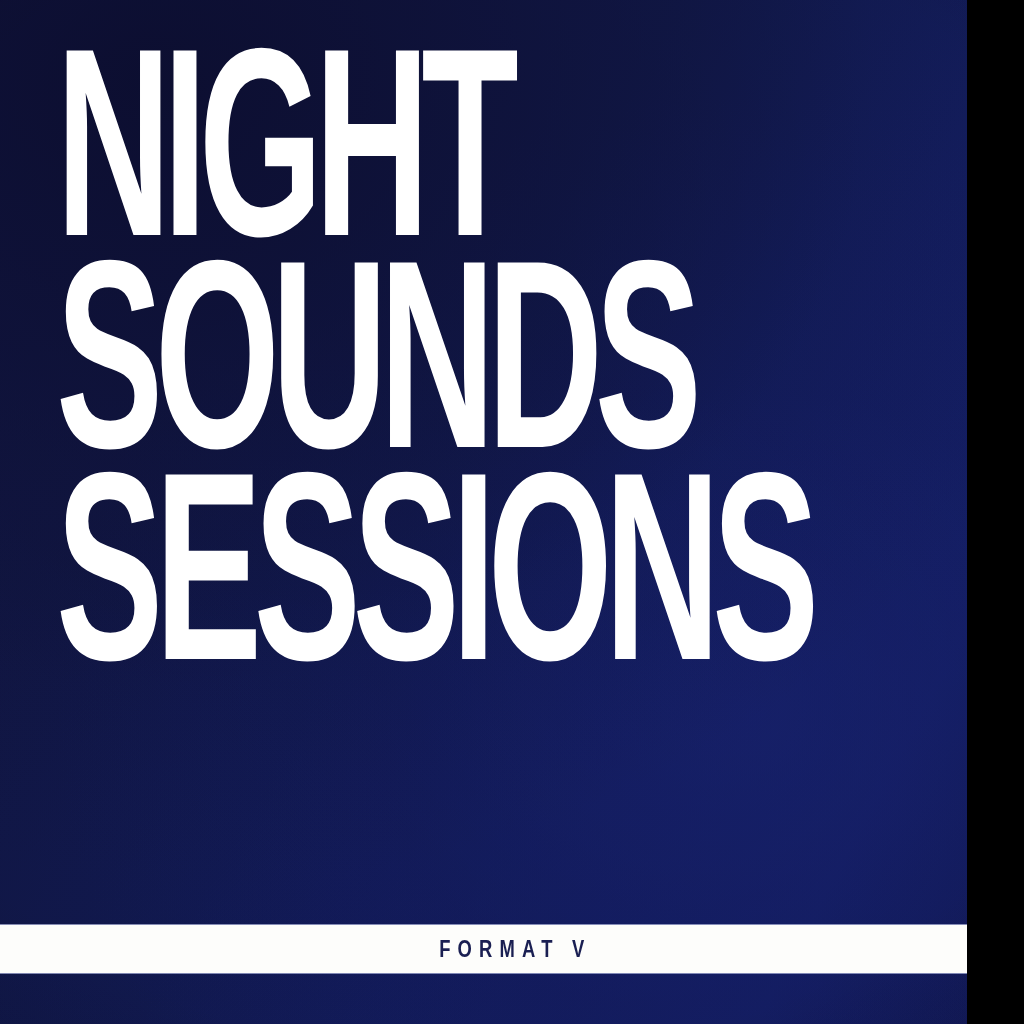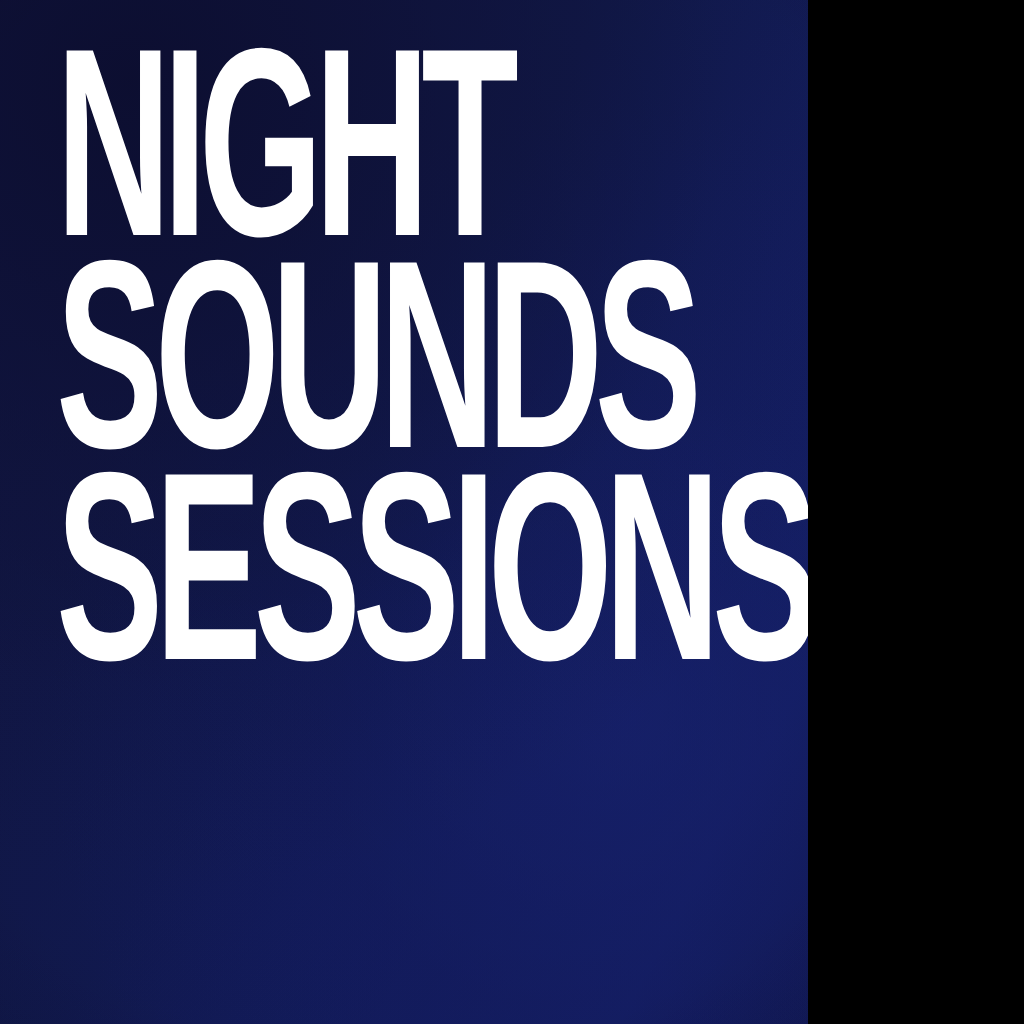--- a/index.html
+++ b/index.html
@@ -3,21 +3,21 @@
 <meta charset="utf-8">
 <style>
   html, body {
     margin: 0;
     padding: 0;
     background: #000;
   }
 
   #cover {
     position: relative;
-    width: 808px;
+    width: 967px;
     height: 1024px;
     overflow: hidden;
     font-family: "Liberation Sans", sans-serif;
     background-color: #121752;
     
     background-image:
       radial-gradient(120% 95% at 16% 8%,
         rgba(12, 14, 48, 0.95) 0%,
         rgba(14, 17, 56, 0.62) 34%,
         rgba(16, 20, 66, 0.12) 62%,
@@ -109,14 +109,17 @@
 <div id="cover">
 
   <div id="vignette"></div>
 
   <div id="title-block">
     <span class="title-line" id="line-night">NIGHT</span>
     <span class="title-line" id="line-sounds">SOUNDS</span>
     <span class="title-line" id="line-sessions">SESSIONS</span>
   </div>
 
+  <div id="format-band">
+    <span id="format-label">FORMAT V</span>
+  </div>
 
 </div>
 
 </body></html>

